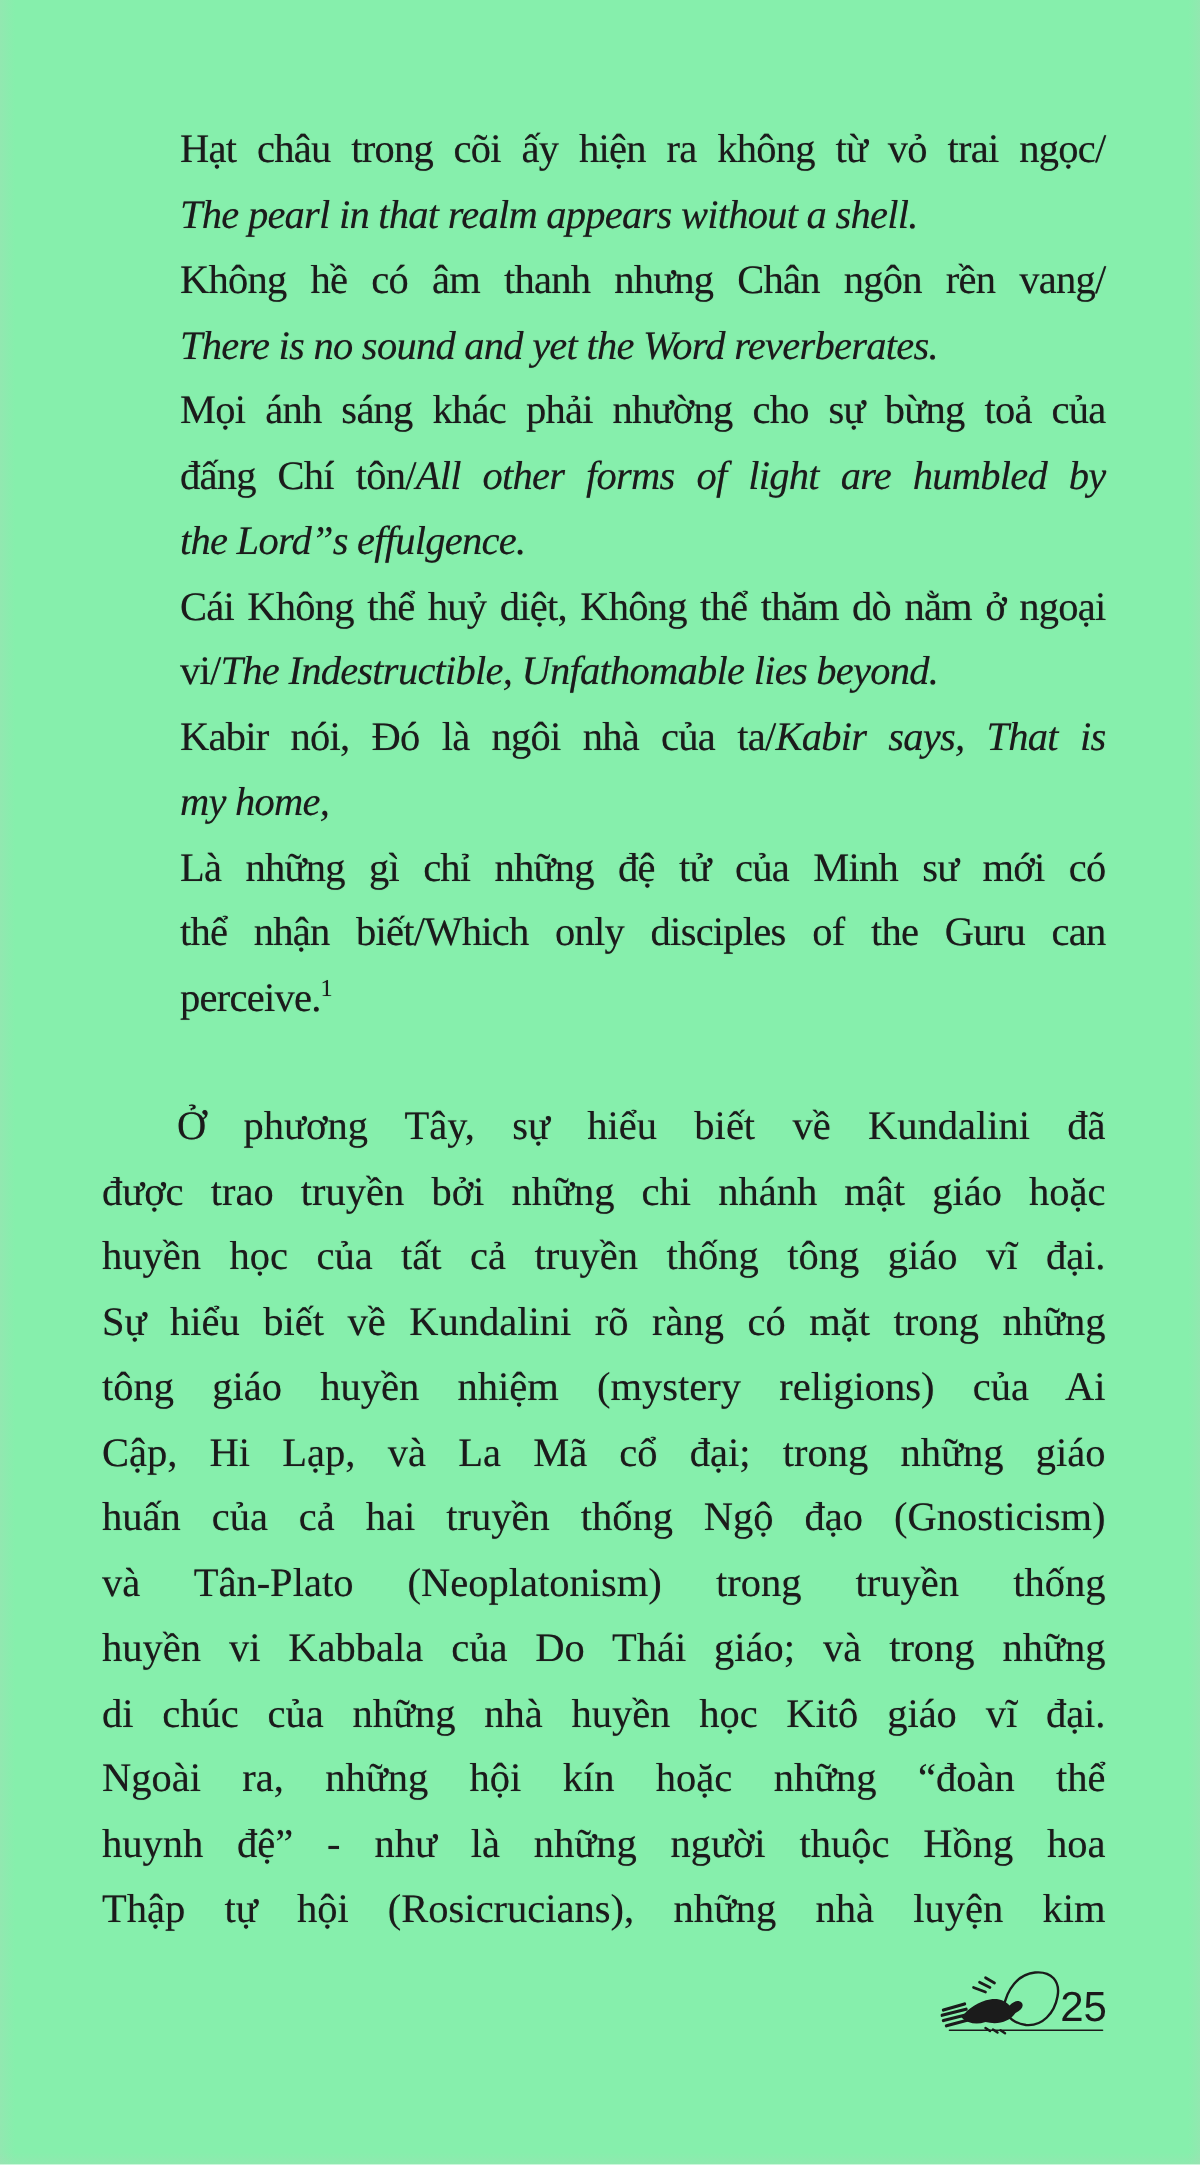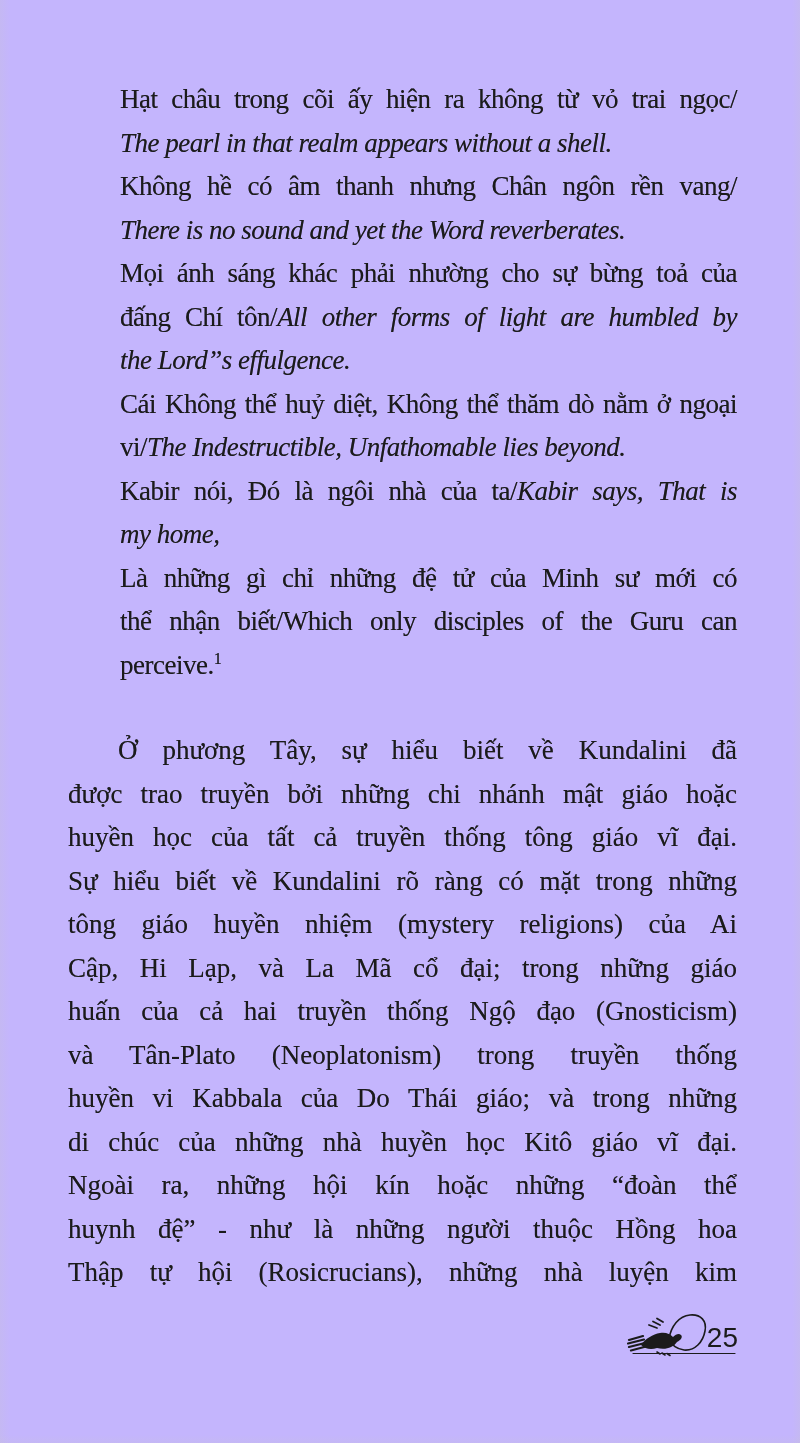--- a/index.html
+++ b/index.html
@@ -1,19 +1,19 @@
 <!DOCTYPE html>
 <html><head>
 <meta charset="utf-8">
 <style>
   html,body{margin:0;padding:0;background:#ffffff;}
   .page{
     position:relative;
     width:800px;height:1443px;
-    background:#c4b5fd;
+    background:#86efac;
     font-family:"Liberation Serif","DejaVu Serif",serif;
     color:#1b1b1b;
     overflow:hidden;
   }
   
   .page::after{
     content:"";position:absolute;inset:0;pointer-events:none;
     background:
       linear-gradient(to right, rgba(200,200,196,.18) 0, rgba(200,200,196,0) 10px),
       linear-gradient(to left,  rgba(200,200,196,.18) 0, rgba(200,200,196,0) 8px),

